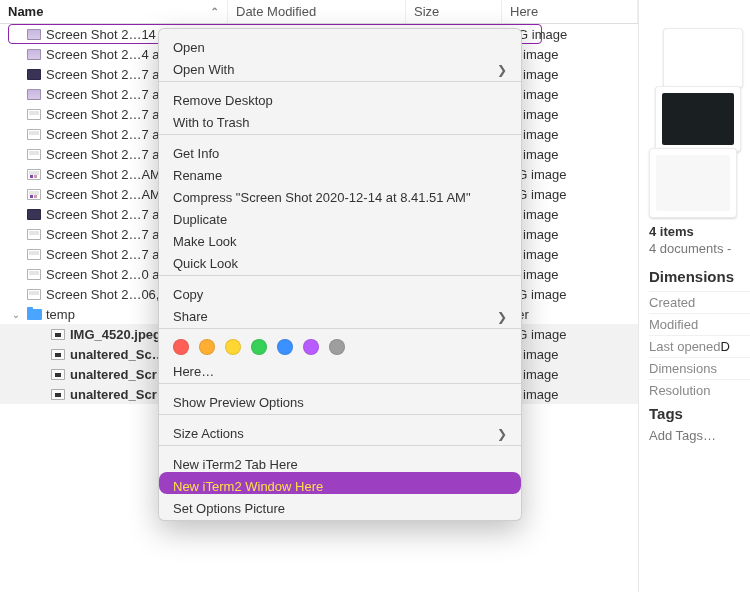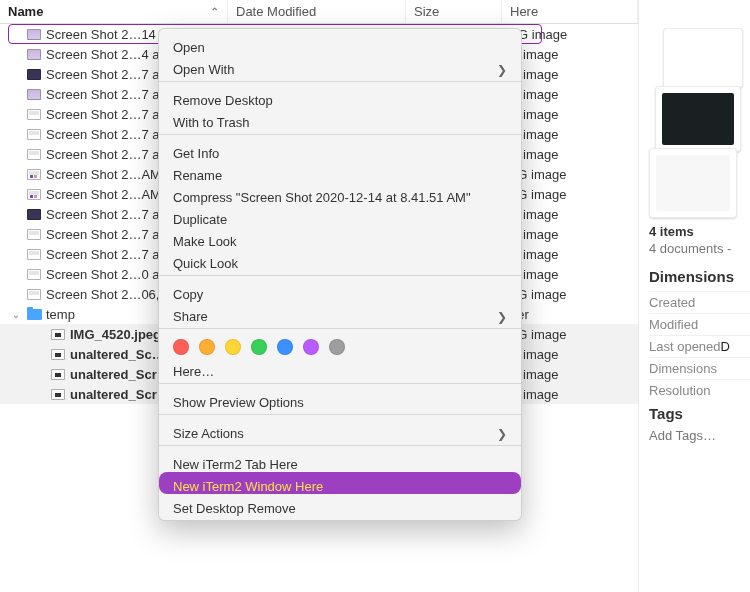--- a/index.html
+++ b/index.html
@@ -296,21 +296,21 @@
         <span class="chev">❯</span>
       </div>
     <div class="ctx-sep"></div>
     <div class="ctx-item">
         <span class="lab">New iTerm2 Tab Here</span>
       </div>
     <div class="ctx-item hl">
         <span class="lab">New iTerm2 Window Here</span>
       </div>
     <div class="ctx-item">
-        <span class="lab">Set Desktop Remove</span>
+        <span class="lab">Set Options Picture</span>
       </div>
   </div>
 </div>
 
 <div class="sidebar">
   <div class="preview">
     <div class="card c1"></div>
     <div class="card c2"></div>
     <div class="card c3"></div>
   </div>

